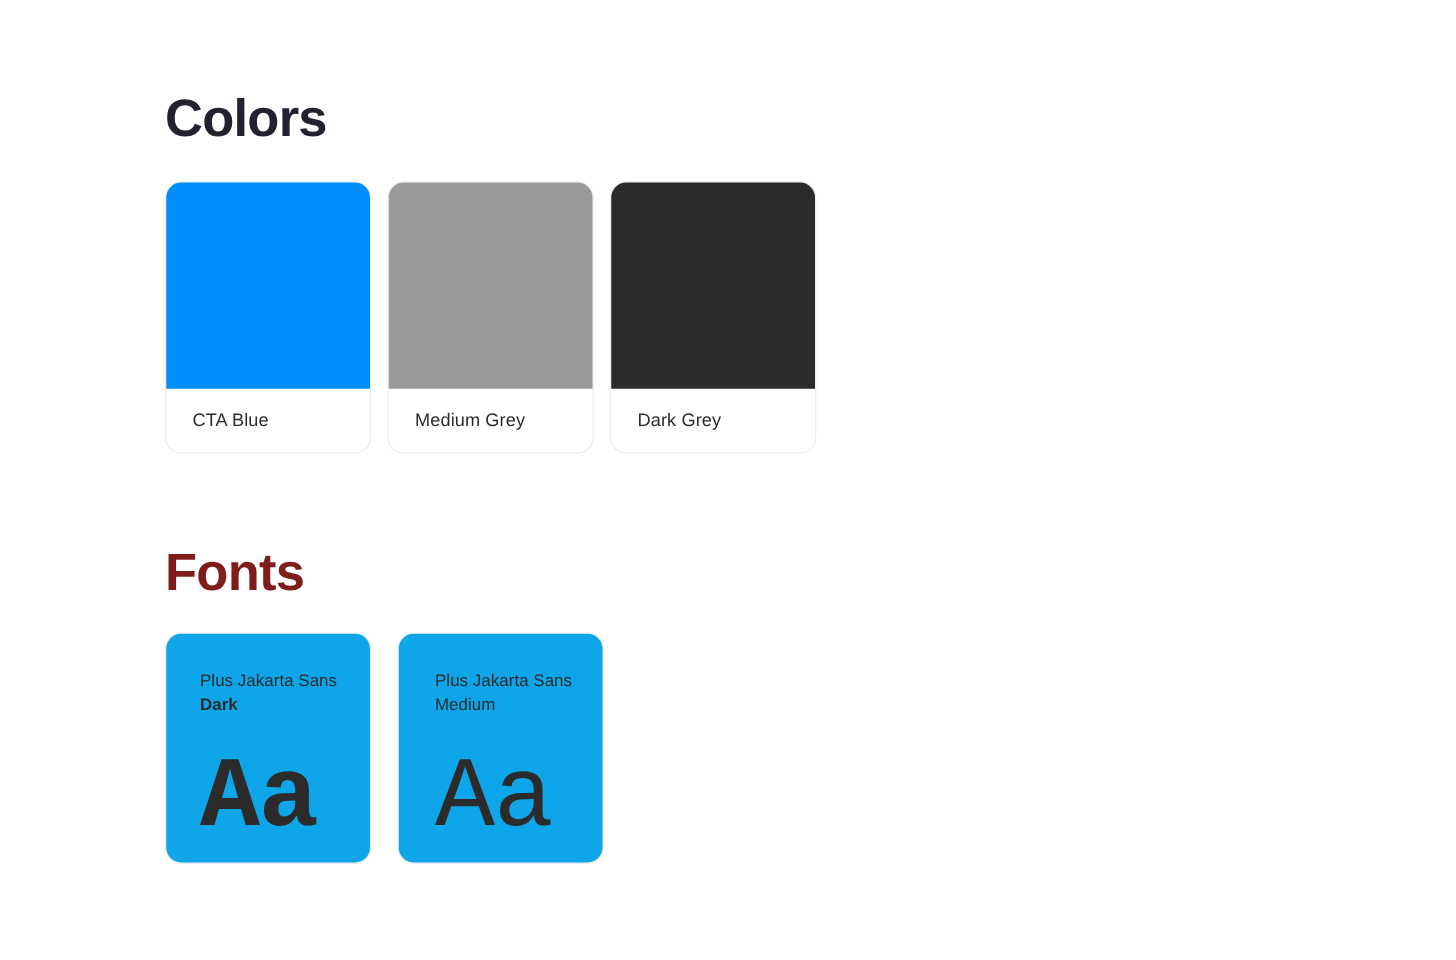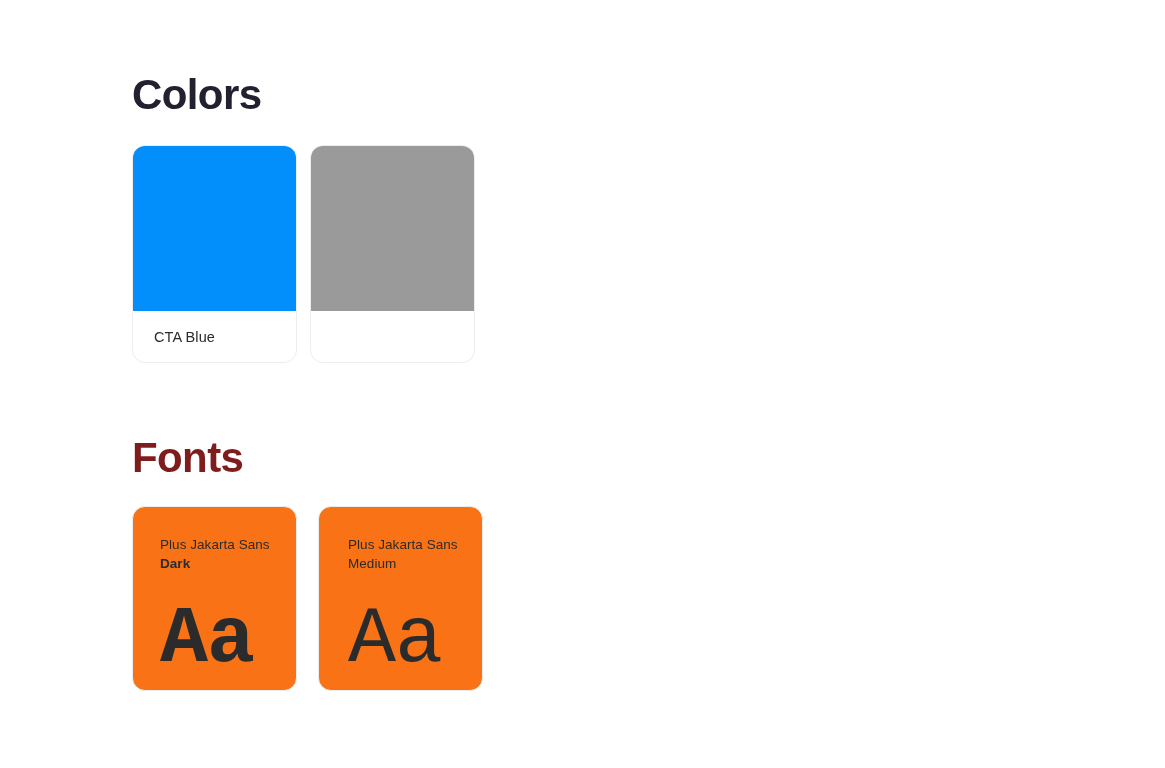--- a/index.html
+++ b/index.html
@@ -90,21 +90,21 @@
     top: 506px;
     display: flex;
     flex-direction: row;
     gap: 21px;
   }
 
   .font-card {
     width: 165px;
     height: 185px;
     box-sizing: border-box;
-    background: #f97316;
+    background: #0ea5e9;
     border: 1px solid #EDEDED;
     border-radius: 13px;
     display: flex;
     flex-direction: column;
     padding: 29px 0 0 27px;
   }
 
   .font-card.second { padding-left: 29px; }
 
   .font-name {
@@ -151,22 +151,27 @@
 
     <div class="color-card">
       <div class="color-swatch" style="background: rgb(3, 143, 251);"></div>
       <div class="color-label">CTA Blue</div>
     </div>
 
 
 
     <div class="color-card">
       <div class="color-swatch" style="background: rgb(154, 154, 154);"></div>
+      <div class="color-label">Medium Grey</div>
     </div>
 
+    <div class="color-card">
+      <div class="color-swatch" style="background: rgb(43, 43, 43);"></div>
+      <div class="color-label">Dark Grey</div>
+    </div>
 
   </div>
 
   <h1 id="fonts-heading" class="section-heading" style="color: #7f1d1d;">Fonts</h1>
 
   <div class="fonts-row">
 
     <div class="font-card">
       <div class="font-name">Plus Jakarta Sans</div>
       <div class="font-weight-label bold">Dark</div>

